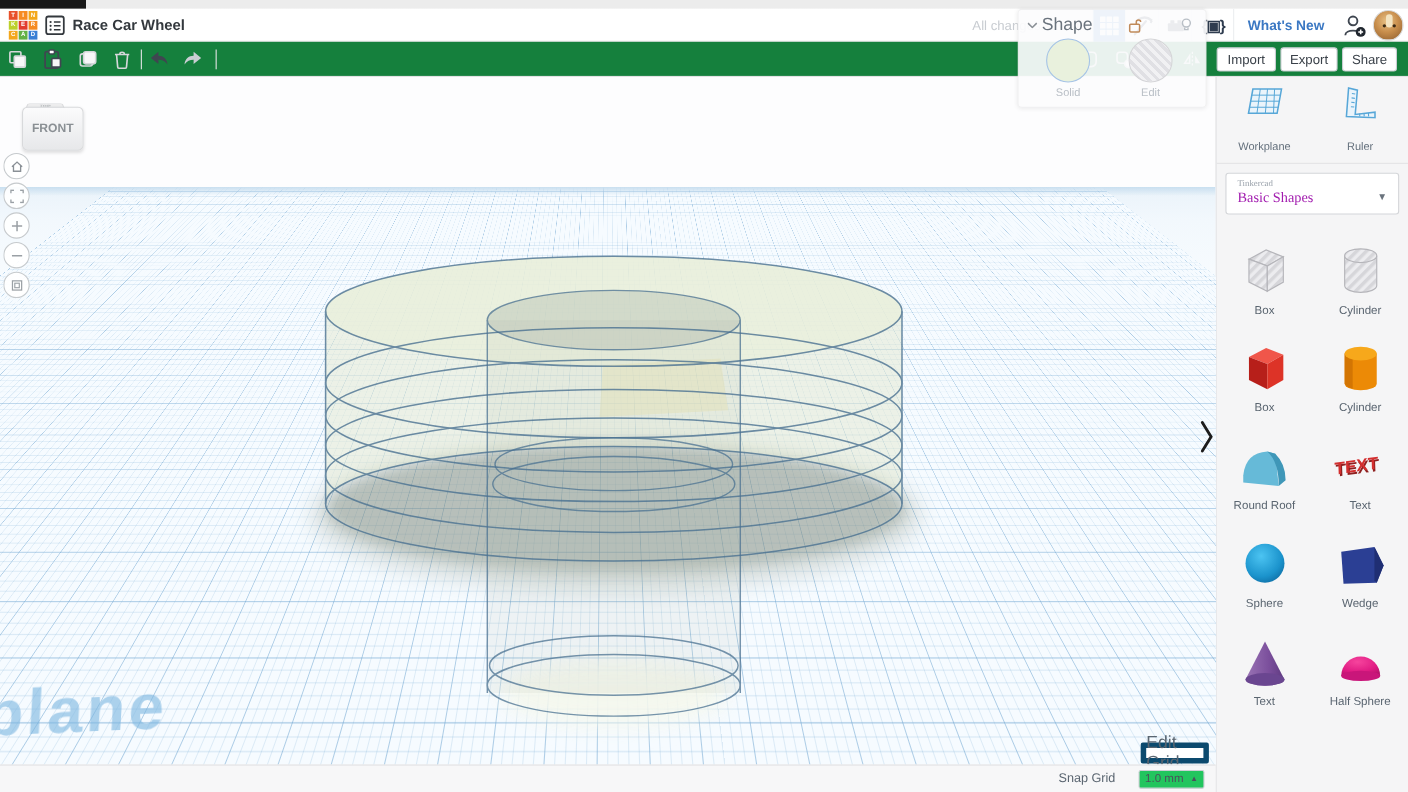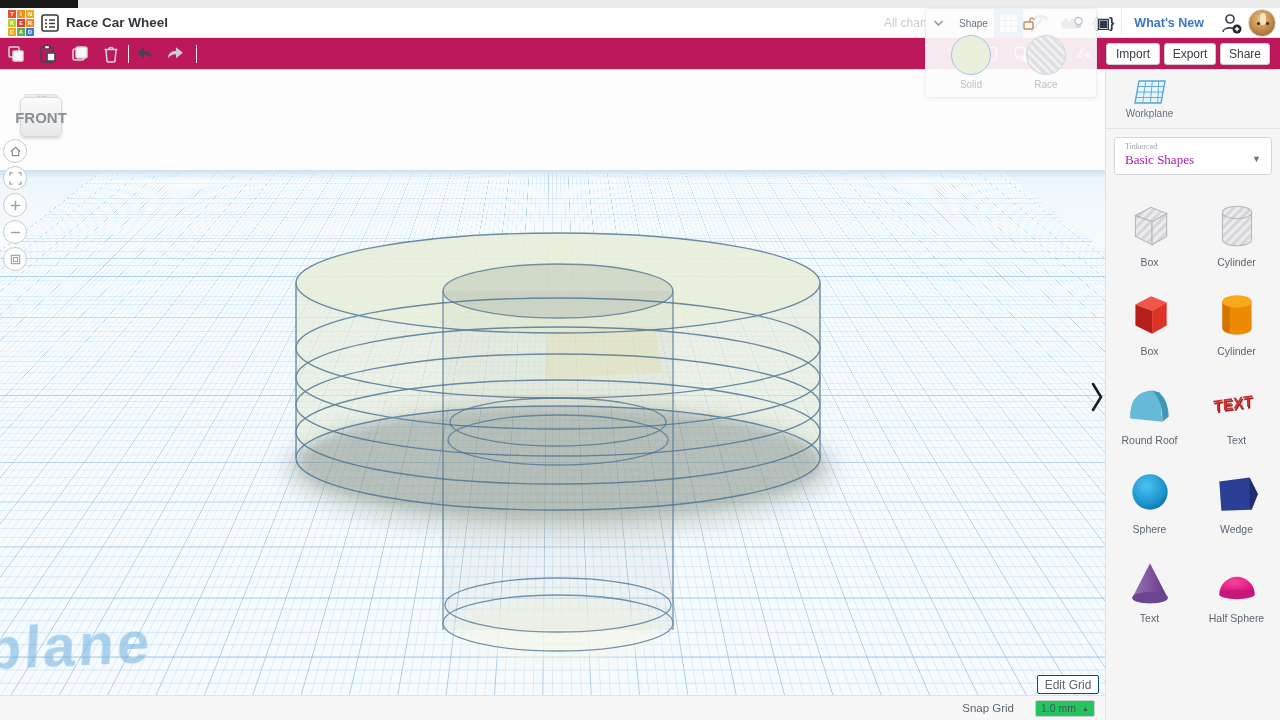--- a/index.html
+++ b/index.html
@@ -37,21 +37,21 @@
     height:30px; display:flex; align-items:center; cursor:pointer; }
   .avatar { width:28px; height:28px; border-radius:50%; margin:0 4px 0 2px;
     background:radial-gradient(circle at 45% 35%, #e8c288 0%, #c98f4d 45%, #8a5a2b 100%);
     border:1px solid #d9d9d9; position:relative; overflow:hidden; }
   .avatar:before { content:""; position:absolute; left:11px; top:3px; width:6px; height:12px;
     background:#f3e3c0; border-radius:3px; }
   .avatar:after { content:""; position:absolute; left:8px; top:12px; width:3px; height:3px; border-radius:50%;
     background:#3a2a16; box-shadow:9px 0 0 #3a2a16; }
 
   
-  .toolbar { position:absolute; left:0; top:38px; width:1280px; height:32px; background:#be185d;
+  .toolbar { position:absolute; left:0; top:38px; width:1280px; height:32px; background:#15803d;
     border-bottom:1px solid #e2e2e4; }
   .tool { position:absolute; top:4px; width:24px; height:24px; display:flex; align-items:center;
     justify-content:center; cursor:pointer; }
   .vsep { position:absolute; top:7px; width:1px; height:18px; background:#e4e4e6; }
   .act-btn { position:absolute; top:5px; height:22px; background:#fff; border:1px solid #c9cdd2;
     border-radius:3px; font-size:12px; color:#3a4149; display:flex; align-items:center;
     justify-content:center; cursor:pointer; font-family:"Liberation Sans",sans-serif; }
 
   
   .canvas { position:absolute; left:0; top:70px; width:1105px; height:625px; background:#fdfdfe; overflow:hidden; }
@@ -70,50 +70,50 @@
     background:linear-gradient(#c9dff0,rgba(201,223,240,0)); }
   .watermark { position:absolute; left:-14px; bottom:16px; font-size:58px; font-weight:bold;
     color:rgba(125,182,225,.62); letter-spacing:3px; transform:rotate(-2.5deg) skewX(-6deg); }
   .scene-svg { position:absolute; left:0; top:0; width:1105px; height:625px; }
 
   
   .viewcube { position:absolute; left:20px; top:22px; width:42px; height:46px; cursor:pointer; }
   .vc-top { position:absolute; left:4px; top:0; width:34px; height:9px; background:#ededee;
     border:1px solid #d8d9db; border-radius:2px; transform:perspective(60px) rotateX(55deg);
     font-size:5px; color:#aeb2b6; text-align:center; font-weight:bold; line-height:8px; }
-  .vc-front { position:absolute; left:0; top:5px; width:42px; height:40px; border-radius:5px;
+  .vc-front { position:absolute; left:0; top:5px; width:56px; height:40px; border-radius:5px;
     background:linear-gradient(#fbfbfc,#e7e8ea); border:1px solid #d8d9db; box-shadow:0 2px 3px rgba(0,0,0,.12);
-    display:flex; align-items:center; justify-content:center; font-size:15px; font-weight:bold; color:#8a8f94; }
+    display:flex; align-items:center; justify-content:center; font-size:11px; font-weight:bold; color:#8a8f94; }
   .nav-btn { position:absolute; left:3px; width:24px; height:24px; border-radius:50%;
     border:1px solid #c6cacd; background:rgba(255,255,255,.92); display:flex; align-items:center;
     justify-content:center; cursor:pointer; color:#8a9096; }
   .edit-grid-btn { position:absolute; left:1037px; top:605px; width:62px; height:19px; background:#fff;
-    border:1px solid #0c4a6e; border-radius:2px; font-size:12px; color:#5a6570; display:flex;
+    border:5px solid #0c4a6e; border-radius:2px; font-size:16px; color:#5a6570; display:flex;
     align-items:center; justify-content:center; cursor:pointer; }
   .panel-handle { position:absolute; left:1088px; top:305px; width:18px; height:44px; cursor:pointer;
     display:flex; align-items:center; justify-content:center; }
 
   
   .shape-panel { position:absolute; left:925px; top:8px; width:172px; height:90px;
     background:rgba(252,252,253,.92); border:1px solid rgba(0,0,0,.05); border-radius:4px;
     box-shadow:0 1px 4px rgba(0,0,0,.07); }
   .sp-head { position:absolute; left:8px; top:6px; right:8px; height:16px; display:flex; align-items:center; }
-  .sp-title { font-size:10px; color:#6a737d; margin-left:16px; }
+  .sp-title { font-size:16px; color:#6a737d; margin-left:4px; }
   .sp-ico { margin-left:auto; width:18px; display:flex; justify-content:center; cursor:pointer; }
   .sp-circle { position:absolute; width:40px; height:40px; border-radius:50%; top:26px; cursor:pointer; }
   .solid-circle { left:25px; background:#e9f1dd; border:1.5px solid #a5c3e6; }
   .hole-circle { left:100px; background:repeating-linear-gradient(45deg,#e0e0e4 0 3px,#f1f1f3 3px 6px);
     border:1px solid #d5d5d8; }
   .sp-label { position:absolute; top:70px; width:40px; text-align:center; font-size:10px; color:#b9bfc6; }
 
   
   .sidebar { position:absolute; left:1105px; top:70px; width:175px; height:650px; background:#f5f5f6;
     border-left:1px solid #e0e0e2; }
   .sb-tools { display:flex; padding-top:8px; }
-  .sb-tool { width:50%; display:flex; flex-direction:column; align-items:center; gap:0; cursor:pointer; }
+  .sb-tool { width:50%; display:flex; flex-direction:column; align-items:center; gap:20px; cursor:pointer; }
   .sb-tool-label { font-size:10px; color:#64707c; }
   .sb-divider { height:1px; background:#e4e4e6; margin-top:9px; }
   .lib-select { margin:8px; background:#fff; border:1px solid #d4d6d9; border-radius:3px;
     padding:4px 10px 6px; position:relative; cursor:pointer;font-family:Liberation Serif, serif; }
   .lib-brand { font-size:8px; color:#9aa2ab; }
   .lib-name { font-size:13px; color:#a21caf; margin-top:1px; }
   .lib-caret { position:absolute; right:10px; top:16px; font-size:9px; color:#6a737d; }
   .shape-grid { display:grid; grid-template-columns:1fr 1fr; row-gap:0; margin-top:14px; }
   .shape-item { height:89px; display:flex; flex-direction:column; align-items:center;
     justify-content:flex-end; padding-bottom:10px; gap:5px; cursor:pointer; }
@@ -394,31 +394,38 @@
       <span class="sp-ico">
         <svg width="11" height="14" viewBox="0 0 11 14">
             <circle cx="5.5" cy="5" r="3.6" fill="none" stroke="#b9bfc6" stroke-width="1.3"></circle>
             <path d="M4,9 L4,11 L7,11 L7,9" fill="none" stroke="#b9bfc6" stroke-width="1.2"></path>
           </svg>
       </span>
     </div>
     <div class="sp-circle solid-circle"></div>
     <div class="sp-circle hole-circle"></div>
     <div class="sp-label" style="left:25px">Solid</div>
-    <div class="sp-label" style="left:100px">Race</div>
+    <div class="sp-label" style="left:100px">Edit</div>
   </div>
 
   <div class="sidebar">
     <div class="sb-tools">
       <div class="sb-tool">
         <svg width="38" height="30" viewBox="0 0 38 30">
           <polygon points="8,3 34,3 30,25 4,25" fill="#eaf4fb" stroke="#57a7d8" stroke-width="1.4"></polygon>
           <path d="M14.7,3 L11.7,25 M21.3,3 L19.3,25 M27.7,3 L26.7,25 M7,8.5 L33,8.5 M6,14 L32,14 M5,19.5 L31,19.5" stroke="#57a7d8" stroke-width="0.9" fill="none"></path>
         </svg>
         <span class="sb-tool-label">Workplane</span>
+      </div>
+      <div class="sb-tool">
+        <svg width="34" height="30" viewBox="0 0 34 30">
+          <path d="M6,2 L14,4 L12,26 L30,24 L30,29 L4,28 Z" fill="#eaf4fb" stroke="#57a7d8" stroke-width="1.4"></path>
+          <path d="M9,7 L12,7.5 M8.7,11 L11.7,11.4 M8.4,15 L11.4,15.3 M8.1,19 L11.1,19.3 M16,25.2 L16.2,27.8 M20,25 L20.2,27.8 M24,24.8 L24.2,27.8" stroke="#57a7d8" stroke-width="1" fill="none"></path>
+        </svg>
+        <span class="sb-tool-label">Ruler</span>
       </div>
     </div>
     <div class="sb-divider"></div>
 
     <div class="lib-select">
       <div class="lib-brand">Tinkercad</div>
       <div class="lib-name">Basic Shapes</div>
       <div class="lib-caret">▼</div>
     </div>
 

